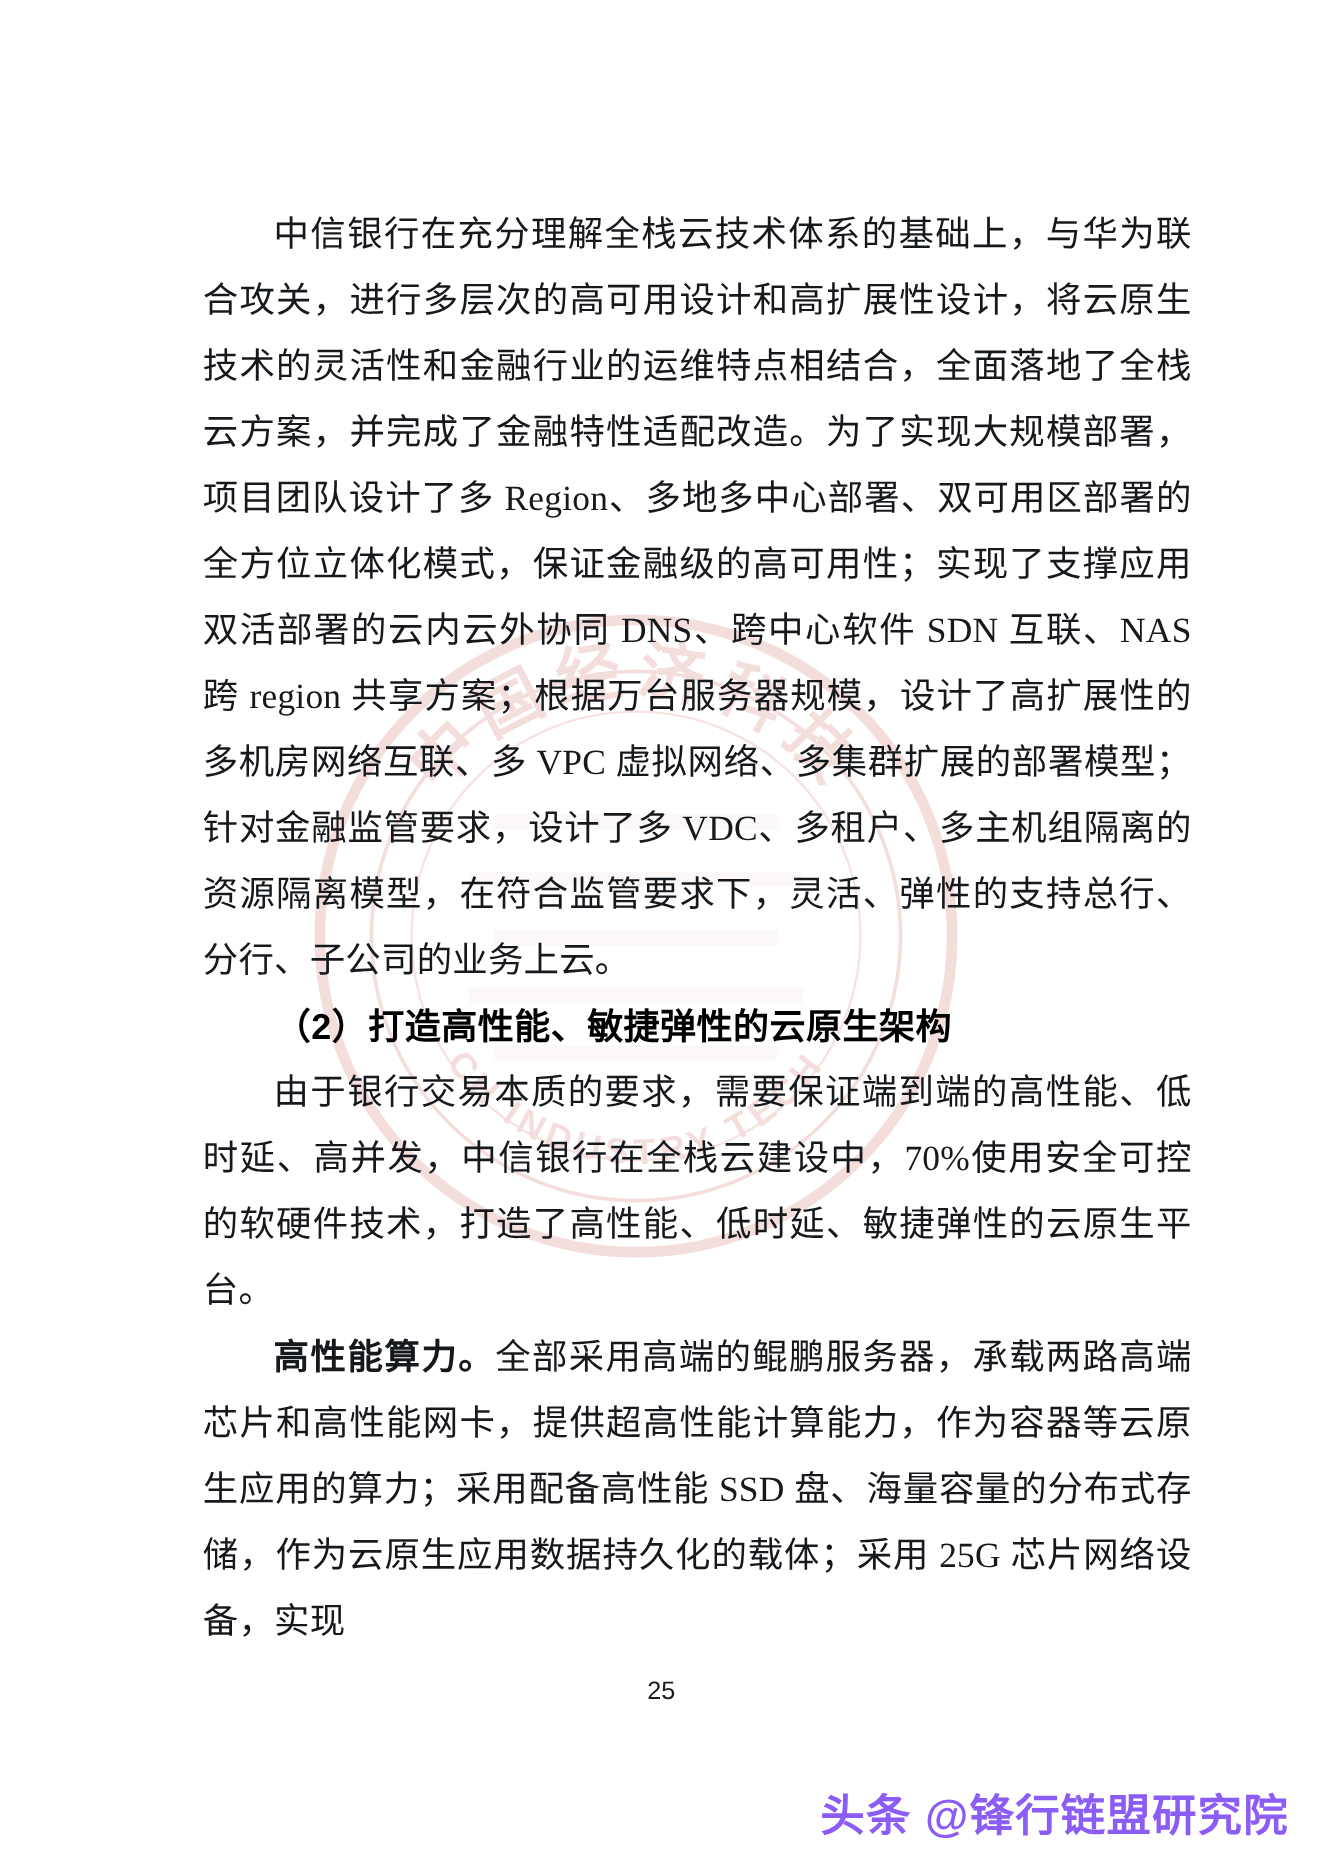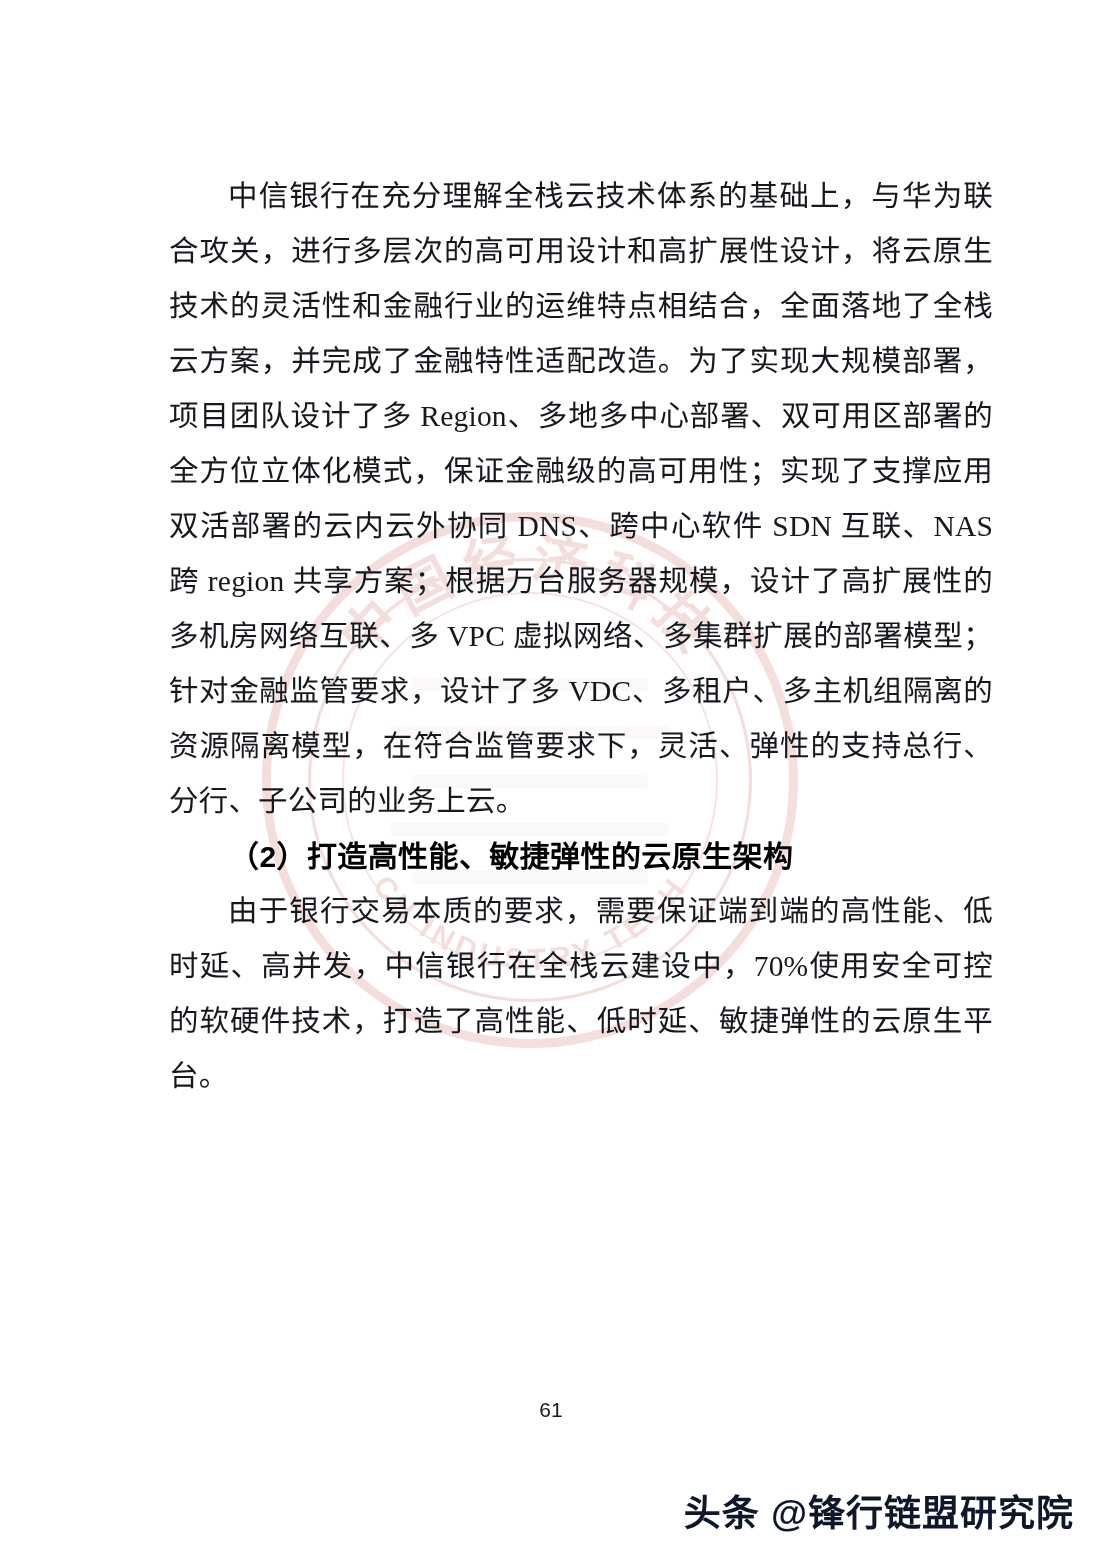--- a/index.html
+++ b/index.html
@@ -142,21 +142,21 @@
   }
 
   
   .channel-watermark {
     position: absolute;
     right: 28px;
     bottom: 22px;
     font-family: "Liberation Sans", "DejaVu Sans", sans-serif;
     font-size: 37px;
     font-weight: bold;
-    color: #0f172a;
+    color: #8b5cf6;
     letter-spacing: 1px;
     text-shadow:
       -1.6px -1.6px 0 #ffffff,
        1.6px -1.6px 0 #ffffff,
       -1.6px  1.6px 0 #ffffff,
        1.6px  1.6px 0 #ffffff,
        0 0 3px #ffffff;
     z-index: 4;
     white-space: nowrap;
   }
@@ -190,20 +190,21 @@
   </div>
 
   <div class="content">
 
     <p class="body-para">中信银行在充分理解全栈云技术体系的基础上，与华为联合攻关，进行多层次的高可用设计和高扩展性设计，将云原生技术的灵活性和金融行业的运维特点相结合，全面落地了全栈云方案，并完成了金融特性适配改造。为了实现大规模部署，项目团队设计了多 Region、多地多中心部署、双可用区部署的全方位立体化模式，保证金融级的高可用性；实现了支撑应用双活部署的云内云外协同 DNS、跨中心软件 SDN 互联、NAS 跨 region 共享方案；根据万台服务器规模，设计了高扩展性的多机房网络互联、多 VPC 虚拟网络、多集群扩展的部署模型；针对金融监管要求，设计了多 VDC、多租户、多主机组隔离的资源隔离模型，在符合监管要求下，灵活、弹性的支持总行、分行、子公司的业务上云。</p>
 
     <p class="heading-para">（2）打造高性能、敏捷弹性的云原生架构</p>
 
     <p class="body-para">由于银行交易本质的要求，需要保证端到端的高性能、低时延、高并发，中信银行在全栈云建设中，70%使用安全可控的软硬件技术，打造了高性能、低时延、敏捷弹性的云原生平台。</p>
 
+    <p class="body-para"><span class="lead-bold">高性能算力。</span><span>全部采用高端的鲲鹏服务器，承载两路高端芯片和高性能网卡，提供超高性能计算能力，作为容器等云原生应用的算力；采用配备高性能 SSD 盘、海量容量的分布式存储，作为云原生应用数据持久化的载体；采用 25G 芯片网络设备，实现</span></p>
 
   </div>
 
-  <div class="page-number">61</div>
+  <div class="page-number">25</div>
 
   <div class="channel-watermark">头条 @锋行链盟研究院</div>
 
 </div>
 
 </body></html>

